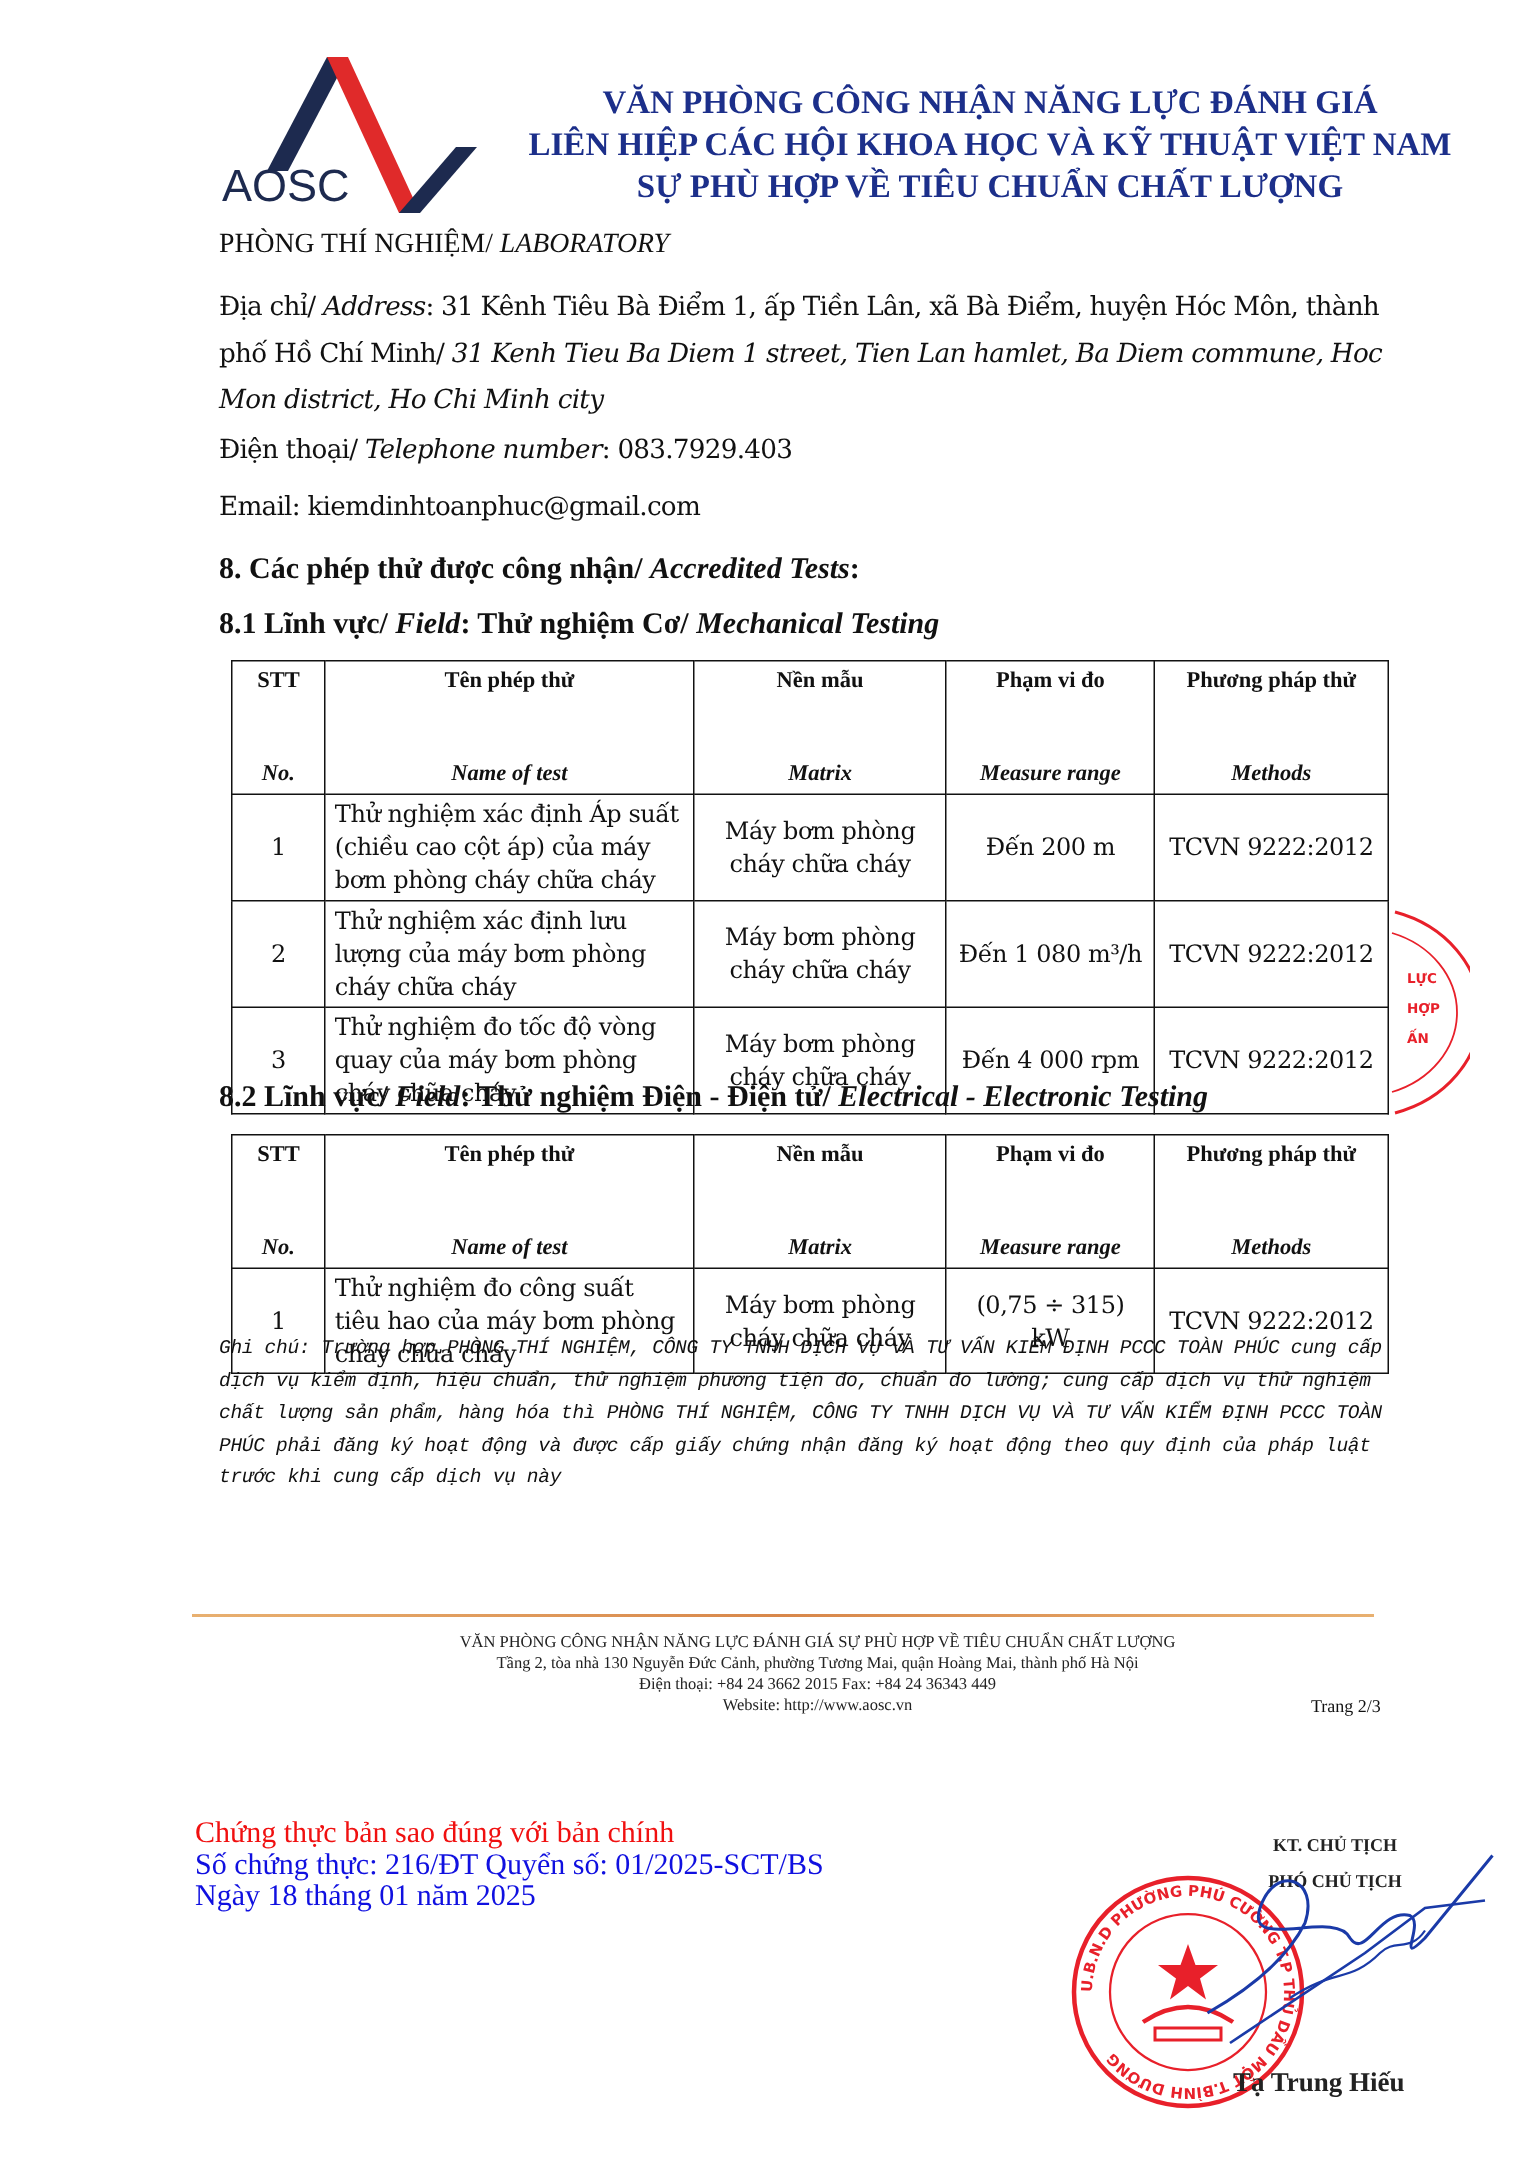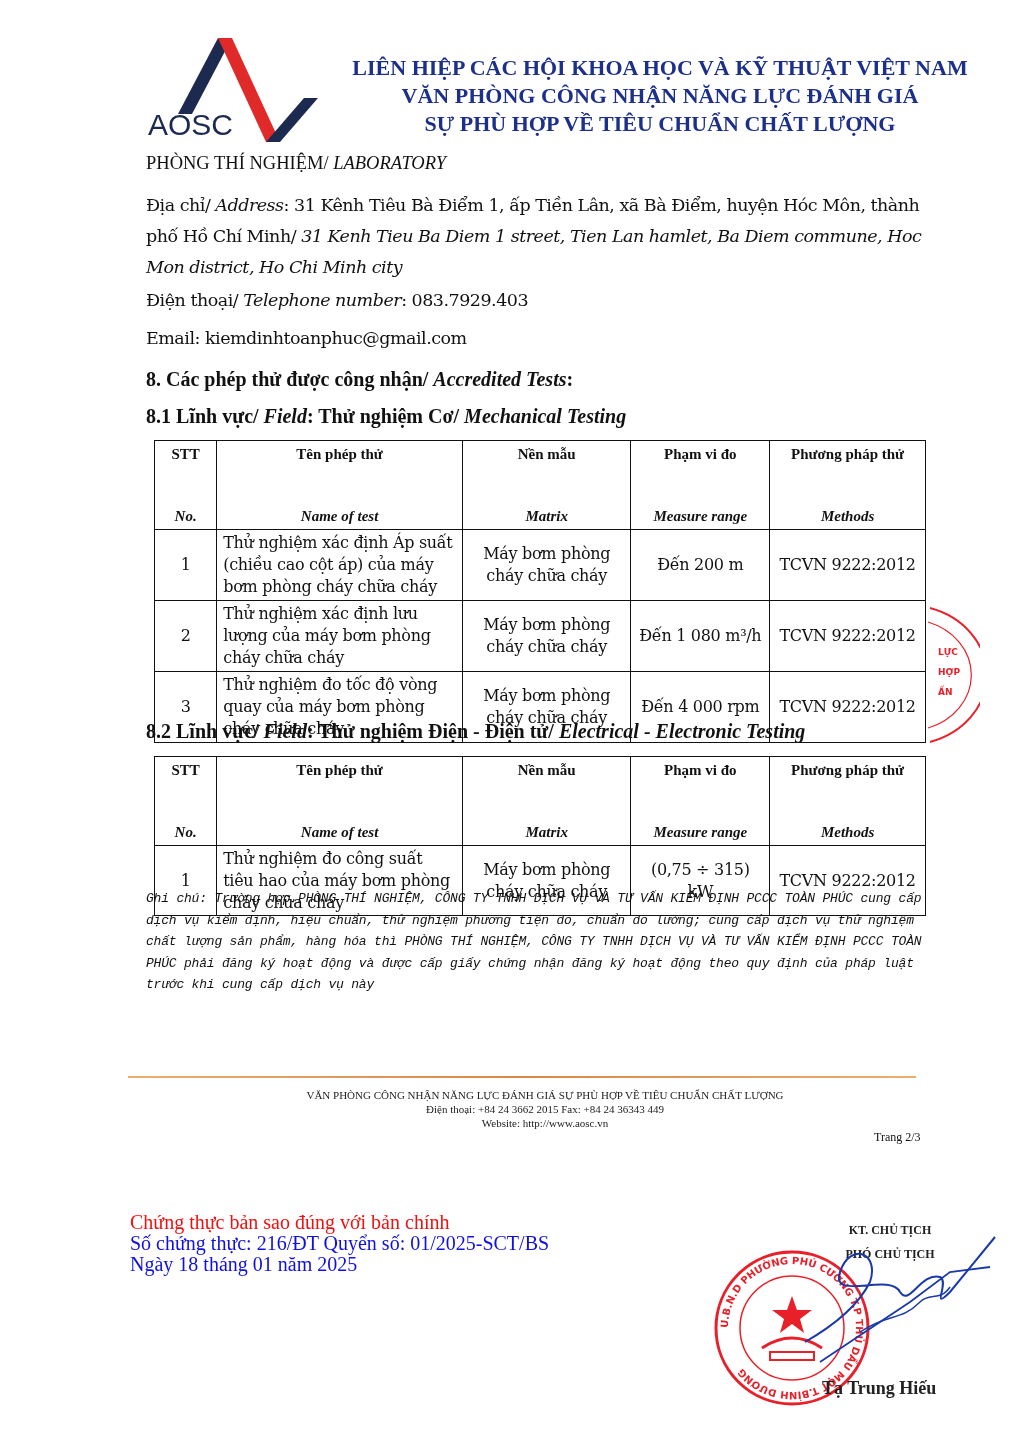--- a/index.html
+++ b/index.html
@@ -57,22 +57,22 @@
 <div class="logo">
   <svg width="190" height="110" viewBox="0 0 190 110">
     <polygon points="30,78 70,2 84,2 44,78" fill="#1d2a4f"></polygon>
     <polygon points="70,2 84,2 132,106 118,106" fill="#e02a2a"></polygon>
     <polygon points="118,106 132,106 170,62 156,62" fill="#1d2a4f"></polygon>
   </svg>
   <span class="logo-text">AOSC</span>
 </div>
 
 <div class="header-titles">
+  <div>VĂN PHÒNG CÔNG NHẬN NĂNG LỰC ĐÁNH GIÁ</div>
   <div>LIÊN HIỆP CÁC HỘI KHOA HỌC VÀ KỸ THUẬT VIỆT NAM</div>
-  <div>VĂN PHÒNG CÔNG NHẬN NĂNG LỰC ĐÁNH GIÁ</div>
   <div>SỰ PHÙ HỢP VỀ TIÊU CHUẨN CHẤT LƯỢNG</div>
 </div>
 
 <div class="lab-title">
   <span>PHÒNG THÍ NGHIỆM/ </span><i>LABORATORY</i>
 </div>
 <div class="addr">
   <span>Địa chỉ/ </span><i>Address</i><span>: 31 Kênh Tiêu Bà Điểm 1, ấp Tiền Lân, xã Bà Điểm, huyện Hóc Môn, thành phố Hồ Chí Minh/ </span><i>31 Kenh Tieu Ba Diem 1 street, Tien Lan hamlet, Ba Diem commune, Hoc Mon district, Ho Chi Minh city</i>
 </div>
 <div class="phone">
@@ -158,20 +158,21 @@
     <path d="M8,22 A64,56 0 0 1 8,128" fill="none" stroke="#e8202a" stroke-width="1.2"></path>
     <text x="18" y="55" font-size="9" fill="#e8202a" font-family="DejaVu Sans, sans-serif" font-weight="bold">LỰC</text>
     <text x="18" y="75" font-size="9" fill="#e8202a" font-family="DejaVu Sans, sans-serif" font-weight="bold">HỢP</text>
     <text x="18" y="95" font-size="9" fill="#e8202a" font-family="DejaVu Sans, sans-serif" font-weight="bold">ẤN</text>
   </svg>
 </div>
 
 <div class="footer-rule"></div>
 <div class="footer">
   <div>VĂN PHÒNG CÔNG NHẬN NĂNG LỰC ĐÁNH GIÁ SỰ PHÙ HỢP VỀ TIÊU CHUẨN CHẤT LƯỢNG</div>
+  <div>Tầng 2, tòa nhà 130 Nguyễn Đức Cảnh, phường Tương Mai, quận Hoàng Mai, thành phố Hà Nội</div>
   <div>Điện thoại: +84 24 3662 2015   Fax: +84 24 36343 449</div>
   <div>Website: http://www.aosc.vn</div>
 </div>
 <div class="page-no">Trang 2/3</div>
 
 <div class="cert">
   <div class="red">Chứng thực bản sao đúng với bản chính</div>
   <div class="blue">Số chứng thực: 216/ĐT Quyển số: 01/2025-SCT/BS</div>
   <div class="blue">Ngày 18 tháng 01 năm 2025</div>
 </div>

